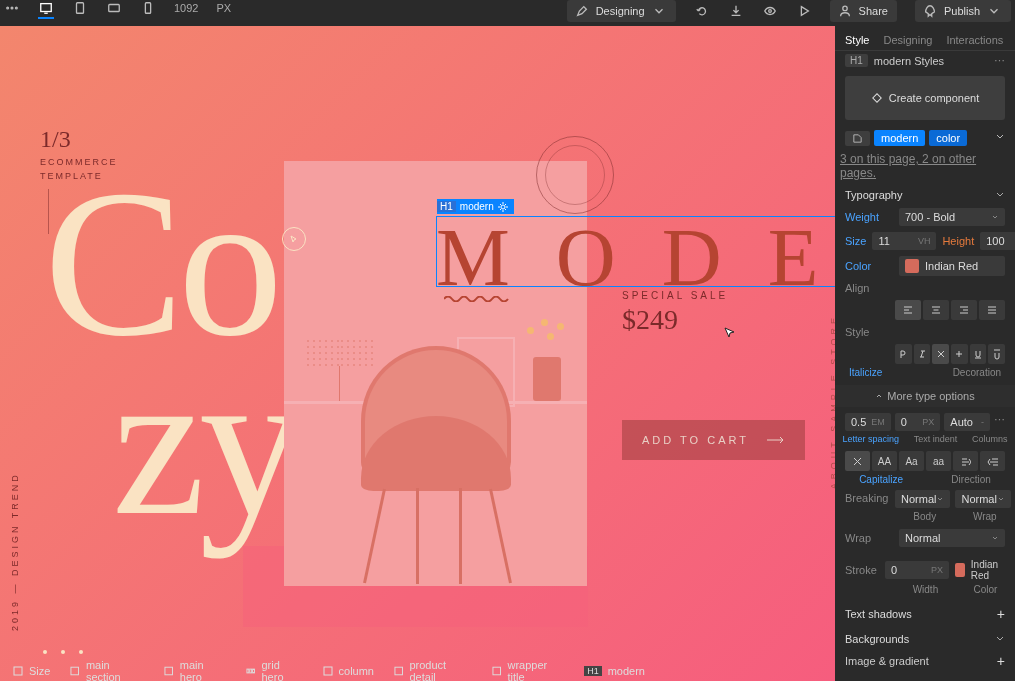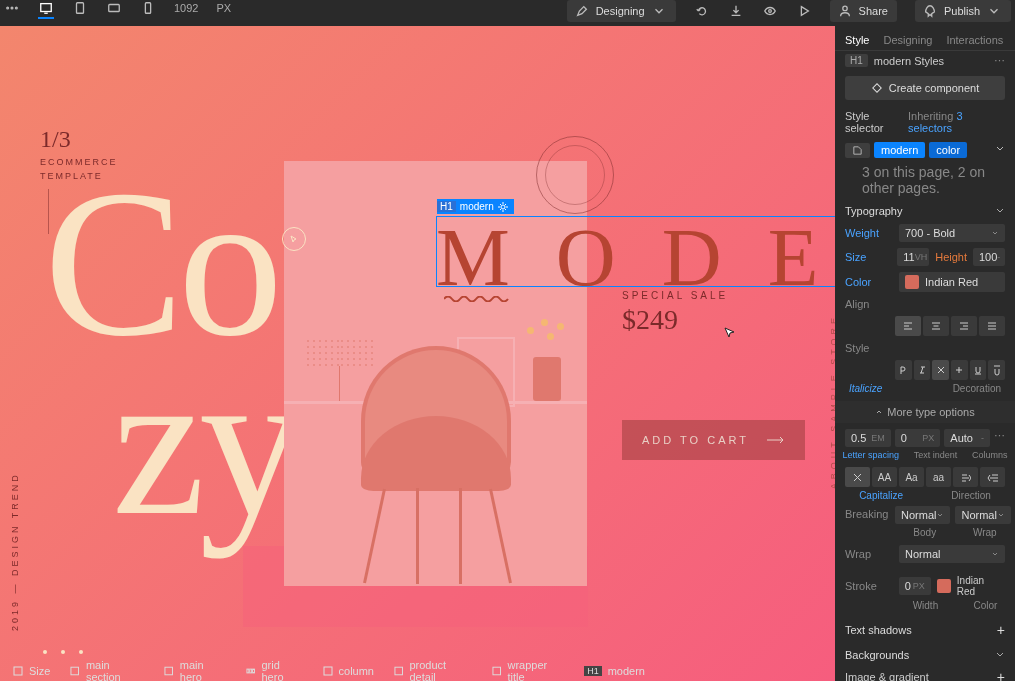--- a/index.html
+++ b/index.html
@@ -70,50 +70,50 @@
   .bc-item svg { width:10px;height:10px; stroke:#ddd; fill:none;}
   
   .panel { width:180px; background:#2a2a2a; overflow-y:auto; font-size:11px; color:#ccc; }
   .panel::-webkit-scrollbar{width:4px;} .panel::-webkit-scrollbar-thumb{background:#444;}
   .tabs { display:flex; gap:14px; padding:8px 10px 4px; border-bottom:1px solid #3a3a3a;}
   .tabs span { color:#888;}
   .tabs .act{ color:#fff;}
   .row { display:flex; align-items:center; padding:3px 10px; gap:6px;}
   .tag-el { background:#3e3e3e; padding:1px 5px; border-radius:2px; font-size:10px; color:#aaa;}
   .row .dots { margin-left:auto; color:#888;}
-  .big-btn { margin:6px 10px; background:#3e3e3e; border-radius:3px; padding:6px; text-align:left; color:#ddd; display:flex; align-items:center; justify-content:center; gap:6px;}
+  .big-btn { margin:6px 10px; background:#3e3e3e; border-radius:3px; padding:16px; text-align:left; color:#ddd; display:flex; align-items:center; justify-content:center; gap:6px;}
   .big-btn svg{width:12px;height:12px;stroke:#ddd;fill:none;}
   .sec-row { display:flex; align-items:center; padding:4px 10px; justify-content:space-between;}
   .blue-link { color:#4aa3ff;}
   .selector-row { display:flex; align-items:center; gap:4px; padding:4px 10px;}
   .chip { padding:2px 7px; border-radius:2px; color:#fff; font-size:11px;}
   .chip-ico{ background:#3e3e3e; display:flex;align-items:center;justify-content:center;}
   .chip-ico svg{width:11px;height:11px;stroke:#bbb;fill:none;}
   .chip-modern{ background:#0a84ff;}
   .chip-color{ background:#0a6ad6;}
   .chev-down { margin-left:auto; }
   .chev-down svg{width:10px;height:10px;stroke:#bbb;fill:none;}
-  .muted { color:#888; padding:2px 27px; font-size:14px;}
+  .muted { color:#888; padding:2px 5px; font-size:12px;text-decoration:underline;}
   .section-hd { display:flex; align-items:center; justify-content:space-between; padding:7px 10px 4px; color:#ddd; font-weight:500;}
   .section-hd svg{width:10px;height:10px;stroke:#aaa;fill:none;}
   .prop { display:flex; align-items:center; padding:3px 10px; gap:6px;}
   .lbl { width:48px; color:#888; }
   .lbl-blue { color:#4aa3ff;}
   .fld { flex:1; background:#3a3a3a; border-radius:2px; padding:3px 6px; color:#ddd; display:flex; align-items:center; justify-content:space-between;}
-  .fld-sm { width:32px; flex:none;}
+  .fld-sm { width:64px; flex:none;}
   .fld .unit { color:#777; font-size:9px;}
   .fld svg{width:8px;height:8px;stroke:#888;fill:none;}
   .sw { width:14px; height:14px; background:#d56b5c; border-radius:2px;}
   .align-row, .style-row { display:flex; gap:2px; padding:3px 10px; }
   .align-row .albox, .style-row .stbox { flex:1; height:20px; background:#3a3a3a; display:flex; align-items:center; justify-content:center; border-radius:2px;}
   .align-row .albox svg, .style-row .stbox svg { width:12px;height:12px; stroke:#ccc; fill:none;}
   .albox.sel, .stbox.sel { background:#4a4a4a;}
   .labels-under { display:flex; justify-content:space-between; padding:0 14px 4px;}
   .labels-under span { font-size:10px; color:#888;}
-  .labels-under .bl { color:#4aa3ff; font-style:italic;}
+  .labels-under .bl { color:#4aa3ff; }
   .more-opt { text-align:center; padding:5px; color:#aaa; background:#2e2e2e; margin:3px 0; display:flex;align-items:center;justify-content:center;gap:4px;}
   .more-opt svg{width:8px;height:8px;stroke:#aaa;fill:none;}
   .triple { display:flex; gap:4px; padding:3px 10px;justify-content:flex-end;}
   .triple .fld{flex:1;}
   .btn-strip { display:flex; gap:2px; padding:3px 10px;}
   .btn-strip .b { flex:1; height:20px; background:#3a3a3a; display:flex;align-items:center;justify-content:center;border-radius:2px; font-size:10px; color:#ccc;}
   .btn-strip .b svg{width:11px;height:11px;stroke:#ccc;fill:none;}
   .btn-strip .b.sel { background:#4a4a4a;}
   .two-lab { display:flex; justify-content:space-around; font-size:10px; padding:0 0 4px;}
   .two-lab .bl { color:#4aa3ff;}
@@ -359,24 +359,20 @@
         <span class="tag-el">H1</span>
         <span>modern Styles</span>
         <span class="dots">⋯</span>
       </div>
       <div class="big-btn">
         <svg viewBox="0 0 12 12">
             <rect x="3" y="3" width="6" height="6" transform="rotate(45 6 6)"></rect>
           </svg>
         <span>Create component</span>
       </div>
-      <div class="sec-row">
-        <span>Style selector</span>
-        <span><span style="color:#888">Inheriting</span> <span class="blue-link">3 selectors</span></span>
-      </div>
       <div class="selector-row">
         <span class="chip chip-ico">
             <svg viewBox="0 0 12 12">
               <path d="M2 2h5l3 3v5H2z"></path>
             </svg>
           </span>
         <span class="chip chip-modern">modern</span>
         <span class="chip chip-color">color</span>
         <span class="chev-down"><svg viewBox="0 0 10 10">
               <path d="M2 3l3 3 3-3"></path>

